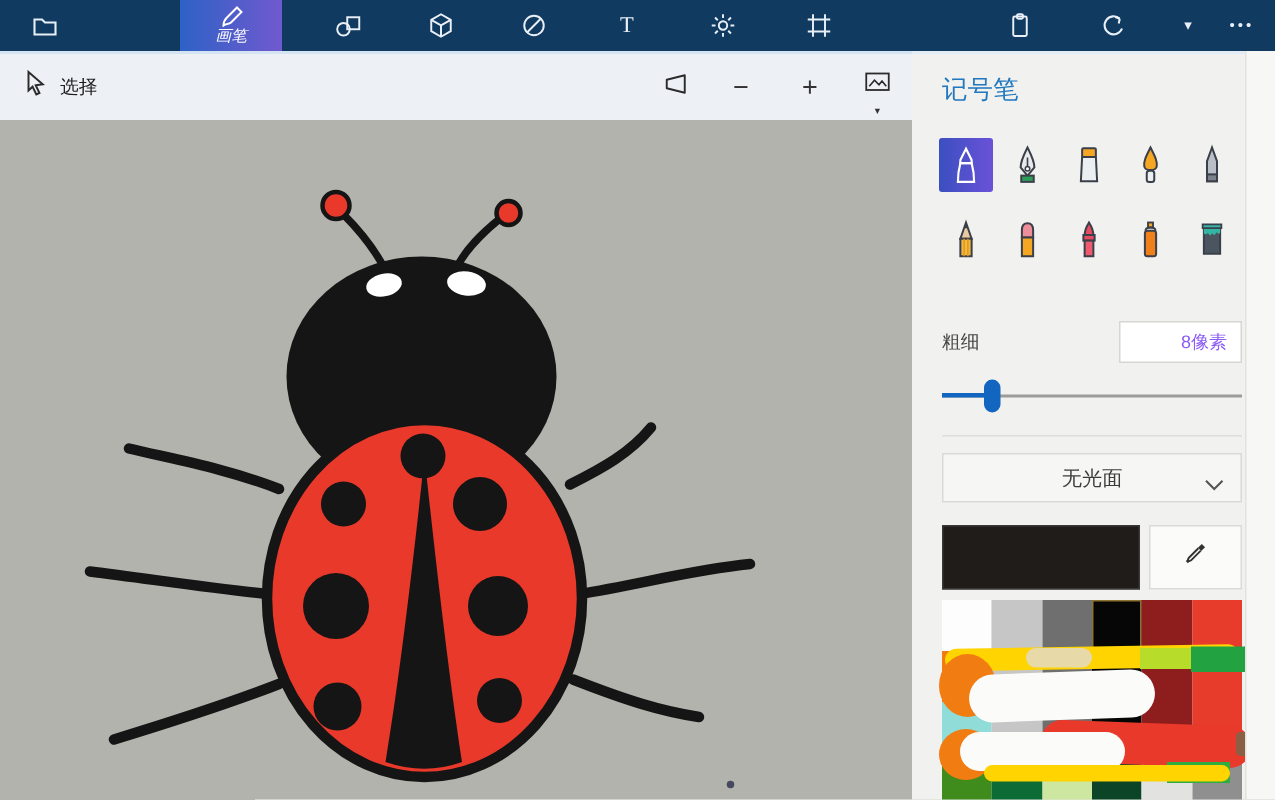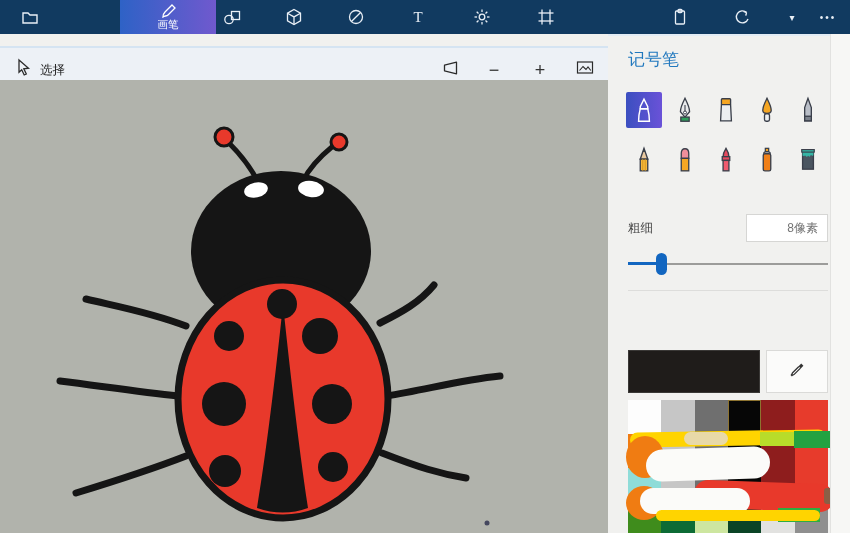--- a/index.html
+++ b/index.html
@@ -11,38 +11,38 @@
   .topbar { position:absolute; left:0; top:0; width:850px; height:34px; background:#113a60; }
   .tb-btn { position:absolute; top:0; height:34px; display:flex; align-items:center; justify-content:center; cursor:pointer; }
   .tab-active { background:linear-gradient(90deg,#2e62c6,#7059ce); flex-direction:column; justify-content:center; gap:1px; }
   .tab-active .tab-label { color:#fff; font-size:10.5px; line-height:11px; }
   .tb-icon svg { display:block; }
   .tb-text-glyph { color:#e9eff6; font-size:15px; font-family:"Liberation Serif", serif; }
   .caret-glyph { color:#e9eff6; font-size:10px; }
   .more-glyph { color:#e9eff6; font-size:10px; letter-spacing:2px; }
 
   
-  .subtoolbar { position:absolute; left:0; top:34px; width:608px; height:46px; background:#edf1f6; border-top:2px solid #d5e4f2;margin-top:12px; }
+  .subtoolbar { position:absolute; left:0; top:34px; width:608px; height:46px; background:#edf1f6; border-top:2px solid #d5e4f2; }
   .st-item { position:absolute; top:0; height:44px; display:flex; align-items:center; gap:8px; cursor:pointer; }
   .st-label { font-size:12.5px; color:#1c1c1c; }
   .st-glyph { font-size:18px; color:#333; }
   .img-caret { font-size:7px; color:#333; position:absolute; left:50%; transform:translateX(-50%); bottom:2px; }
 
   
   .canvas { position:absolute; left:0; top:80px; width:608px; height:453px; background:var(--canvas-bg,#b1b3ac); }
   .canvas svg { display:block; }
 
   
   .panel { position:absolute; left:608px; top:34px; width:222px; height:499px; background:#f1f1ef; border-top:2px solid #e3ecf5; }
   .panel-title { position:absolute; left:20px; top:12px; font-size:17px; font-weight:400; color:var(--title-color,#2178be); }
   .brush-grid { position:absolute; left:18px; top:56px; width:202px; display:grid; grid-template-columns:repeat(5,36px); grid-auto-rows:36px; column-gap:5px; row-gap:14px; }
   .brush { display:flex; align-items:center; justify-content:center; cursor:pointer; border-radius:2px; }
   .brush.sel { background:linear-gradient(90deg,#3b4fc0,#6a52d8); }
   .thick-label { position:absolute; left:20px; top:184px; font-size:12.5px; color:#444; }
-  .thick-value { position:absolute; left:138px; top:178px; width:82px; height:28px; background:#fff; border:1px solid #d6d6d4; display:flex; align-items:center; justify-content:flex-end; padding-right:9px; font-size:12px; color:#737373; }
+  .thick-value { position:absolute; left:138px; top:178px; width:82px; height:28px; background:#fff; border:1px solid #d6d6d4; display:flex; align-items:center; justify-content:flex-end; padding-right:9px; font-size:12px; color:#8b5cf6; }
   .slider { position:absolute; left:20px; top:216px; width:200px; height:24px; cursor:pointer; }
   .slider .track { position:absolute; left:0; top:11px; width:200px; height:2px; background:#9c9c9a; }
   .slider .fill { position:absolute; left:0; top:10px; width:34px; height:3px; background:var(--accent,#1266c0); }
   .slider .thumb { position:absolute; left:28px; top:1px; width:11px; height:22px; border-radius:6px; background:var(--accent,#1266c0); }
   .divider { position:absolute; left:20px; top:254px; width:200px; height:1px; background:#dddddb; }
   .dropdown { position:absolute; left:20px; top:266px; width:200px; height:33px; background:#f6f6f4; border:1px solid #d9d9d7; display:flex; align-items:center; justify-content:center; cursor:pointer; }
   .dropdown .dd-label { font-size:13.5px; color:#3c3c3c; }
   .dropdown .chev { position:absolute; right:11px; top:12px; }
   .swatch { position:absolute; left:20px; top:314px; width:132px; height:43px; background:var(--swatch-color,#1f1c1a); border:1px solid #3a3836; cursor:pointer; }
   .dropper-btn { position:absolute; left:158px; top:314px; width:62px; height:43px; background:#fbfbfa; border:1px solid #dadad8; display:flex; align-items:center; justify-content:center; cursor:pointer; }
@@ -59,21 +59,21 @@
 
   <header class="topbar">
     <div class="tb-btn" style="left:10px;width:40px;">
       <span class="tb-icon">
         <svg width="20" height="20" viewBox="0 0 20 20">
             <path d="M3 6 h5 l2 2 h7 v8 h-14 z" fill="none" stroke="#e9eff6" stroke-width="1.4"></path>
           </svg>
       </span>
     </div>
 
-    <div class="tb-btn tab-active" style="left:120px;width:96px;">
+    <div class="tb-btn tab-active" style="left:120px;width:68px;font-style:italic;">
       <span class="tb-icon">
         <svg width="16" height="14" viewBox="0 0 16 14">
             <path d="M12 1 L15 4 L8 11 C6.5 12.5 4.5 11.5 3 13 C3 10.5 3.5 9.5 5 8 Z" fill="none" stroke="#fff" stroke-width="1.3"></path>
           </svg>
       </span>
       <span class="tab-label">画笔</span>
     </div>
 
     <div class="tb-btn" style="left:212px;width:40px;">
       <span class="tb-icon">
@@ -320,20 +320,28 @@
     <div class="thick-value">8像素</div>
 
     <div class="slider">
       <div class="track"></div>
       <div class="fill"></div>
       <div class="thumb"></div>
     </div>
 
     <div class="divider"></div>
 
+    <div class="dropdown">
+      <span class="dd-label">无光面</span>
+      <span class="chev">
+        <svg width="13" height="9" viewBox="0 0 13 9">
+            <polyline points="1,1.5 6.5,7 12,1.5" fill="none" stroke="#555" stroke-width="1.4"></polyline>
+          </svg>
+      </span>
+    </div>
 
     <div class="swatch"></div>
     <div class="dropper-btn">
       <span>
         <svg width="18" height="18" viewBox="0 0 18 18">
             <path d="M13.2 2.6 L15.4 4.8 L12.8 7.4 L10.6 5.2 Z" fill="#333"></path>
             <path d="M10.9 5.5 L4.6 11.8 C4 12.4 4.2 13.4 3.4 14.1 L3.9 14.6 C4.6 13.8 5.6 14 6.2 13.4 L12.5 7.1" fill="none" stroke="#333" stroke-width="1.3"></path>
           </svg>
       </span>
     </div>

